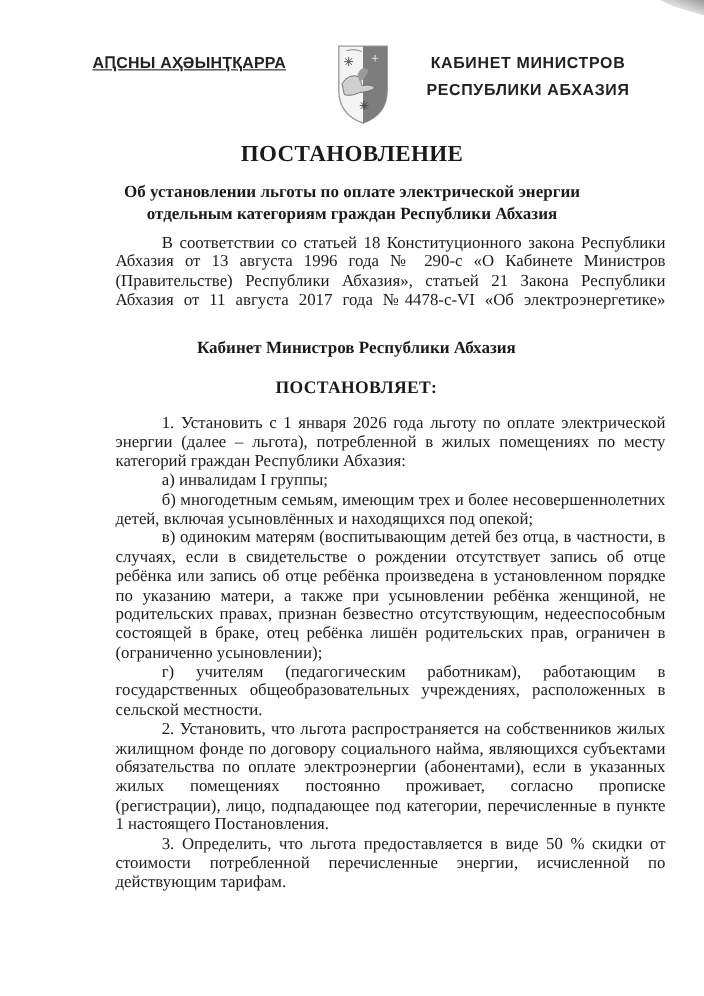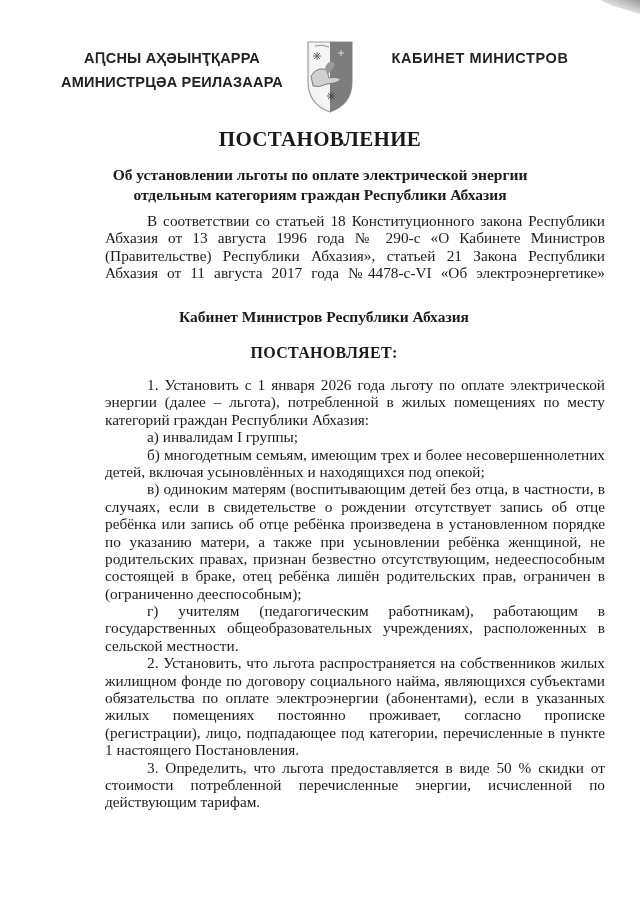--- a/index.html
+++ b/index.html
@@ -12,21 +12,21 @@
       position: absolute; right: 0; top: 0; width: 40px; height: 14px;
       background: linear-gradient(200deg, #9a9a9a 0%, #d6d6d6 45%, #ffffff 100%);
       clip-path: polygon(0 0, 100% 0, 100% 100%, 30% 40%);
     }
     .header { position: absolute; top: 38px; left: 0; width: 640px; height: 80px; }
     .hdr-left, .hdr-right {
       position: absolute; font-family: "Liberation Sans", sans-serif;
       font-weight: bold; font-size: 14.5px; line-height: 24px; color: #222;
       text-align: center; letter-spacing: 0.2px;
     }
-    .hdr-left { left: 52px; top: 8px; width: 240px; }
+    .hdr-left { left: 52px; top: 8px; width: 240px; text-decoration: underline; }
     .hdr-right { left: 360px; top: 8px; width: 240px; letter-spacing: 0.6px; }
     .emblem { position: absolute; left: 305px; top: 0px; width: 50px; height: 76px; }
 
     .title {
       position: absolute; top: 127px; left: 0; width: 640px; text-align: center;
       font-weight: bold; font-size: 21px; letter-spacing: 0.3px;
     }
     .subtitle {
       position: absolute; top: 165px; left: 0; width: 640px; text-align: center;
       font-weight: bold; font-size: 15.5px; line-height: 20px;
@@ -48,21 +48,20 @@
     .p1 { top: 376px; }
   </style>
 </head>
 <body>
 
 <div class="corner-shadow"></div>
 
 <div class="header">
   <div class="hdr-left">
     <div>АԤСНЫ АҲӘЫНҬҚАРРА</div>
-    <div>АМИНИСТРЦӘА РЕИЛАЗААРА</div>
   </div>
 
   <svg class="emblem" viewBox="0 0 50 76">
     <path d="M3 4 H47 V44 Q47 66 25 74 Q3 66 3 44 Z" fill="#f4f4f4" stroke="#9a9a9a" stroke-width="1.2"></path>
     <path d="M25 4 H47 V44 Q47 66 25 74 Z" fill="#7d7d7d"></path>
     <path d="M6 38 Q12 28 22 32 L24 40 Q32 38 36 42 Q30 46 22 46 Q14 50 8 48 Z" fill="#cfcfcf" stroke="#666" stroke-width="0.8"></path>
     <path d="M20 30 Q24 20 30 26 Q27 34 22 36 Z" fill="#9a9a9a"></path>
     <g stroke="#555" stroke-width="0.9">
       <line x1="12" y1="14" x2="12" y2="22"></line>
         <line x1="8" y1="18" x2="16" y2="18"></line>
@@ -77,20 +76,21 @@
       <line x1="26" y1="54" x2="26" y2="62"></line>
         <line x1="22" y1="58" x2="30" y2="58"></line>
       <line x1="23" y1="55" x2="29" y2="61"></line>
         <line x1="29" y1="55" x2="23" y2="61"></line>
     </g>
     <path d="M10 8 Q18 6 24 9" fill="none" stroke="#777" stroke-width="0.8"></path>
   </svg>
 
   <div class="hdr-right">
     <div>КАБИНЕТ МИНИСТРОВ</div>
+    <div>РЕСПУБЛИКИ АБХАЗИЯ</div>
   </div>
 </div>
 
 <div class="title">ПОСТАНОВЛЕНИЕ</div>
 
 <div class="subtitle">
   <div>Об установлении льготы по оплате электрической энергии</div>
   <div>отдельным категориям граждан Республики Абхазия</div>
 </div>
 
@@ -110,21 +110,21 @@
     <span class="ln">категорий граждан Республики Абхазия:</span>
     <span class="ln ind">а) инвалидам I группы;</span>
     <span class="ln j ind">б) многодетным семьям, имеющим трех и более несовершеннолетних</span>
     <span class="ln">детей, включая усыновлённых и находящихся под опекой;</span>
     <span class="ln j ind">в) одиноким матерям (воспитывающим детей без отца, в частности, в</span>
     <span class="ln j">случаях, если в свидетельстве о рождении отсутствует запись об отце</span>
     <span class="ln j">ребёнка или запись об отце ребёнка произведена в установленном порядке</span>
     <span class="ln j">по указанию матери, а также при усыновлении ребёнка женщиной, не</span>
     <span class="ln j">родительских правах, признан безвестно отсутствующим, недееспособным</span>
     <span class="ln j">состоящей в браке, отец ребёнка лишён родительских прав, ограничен в</span>
-    <span class="ln">(ограниченно дееспособным);</span>
+    <span class="ln">(ограниченно усыновлении);</span>
     <span class="ln j ind">г) учителям (педагогическим работникам), работающим в</span>
     <span class="ln j">государственных общеобразовательных учреждениях, расположенных в</span>
     <span class="ln">сельской местности.</span>
     <span class="ln j ind">2. Установить, что льгота распространяется на собственников жилых</span>
     <span class="ln j">жилищном фонде по договору социального найма, являющихся субъектами</span>
     <span class="ln j">обязательства по оплате электроэнергии (абонентами), если в указанных</span>
     <span class="ln j">жилых помещениях постоянно проживает, согласно прописке</span>
     <span class="ln j">(регистрации), лицо, подпадающее под категории, перечисленные в пункте</span>
     <span class="ln">1 настоящего Постановления.</span>
     <span class="ln j ind">3. Определить, что льгота предоставляется в виде 50 % скидки от</span>

